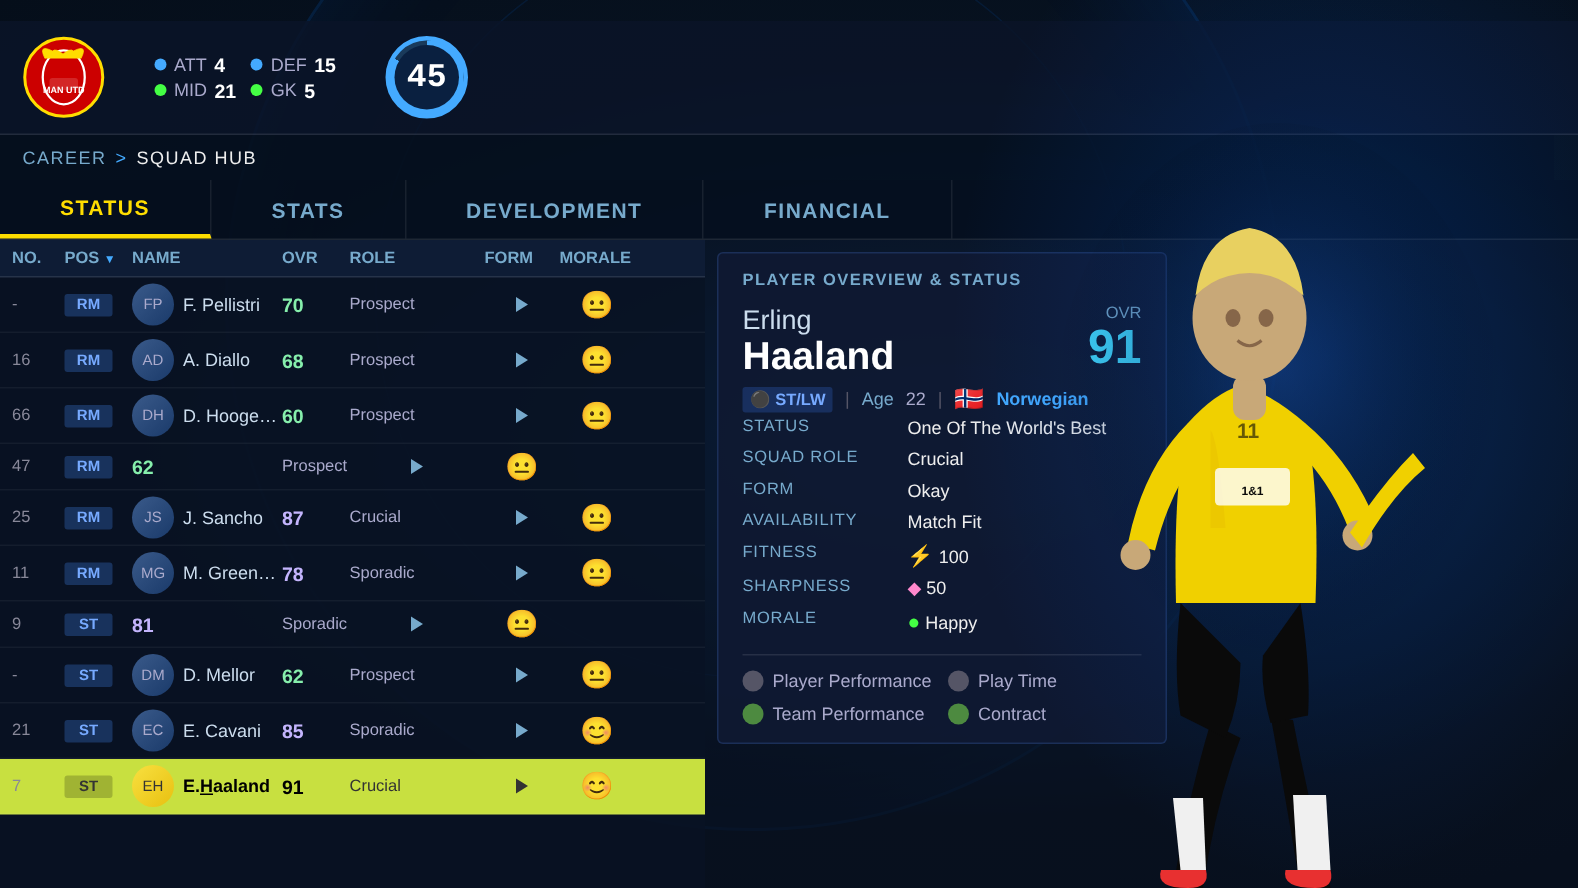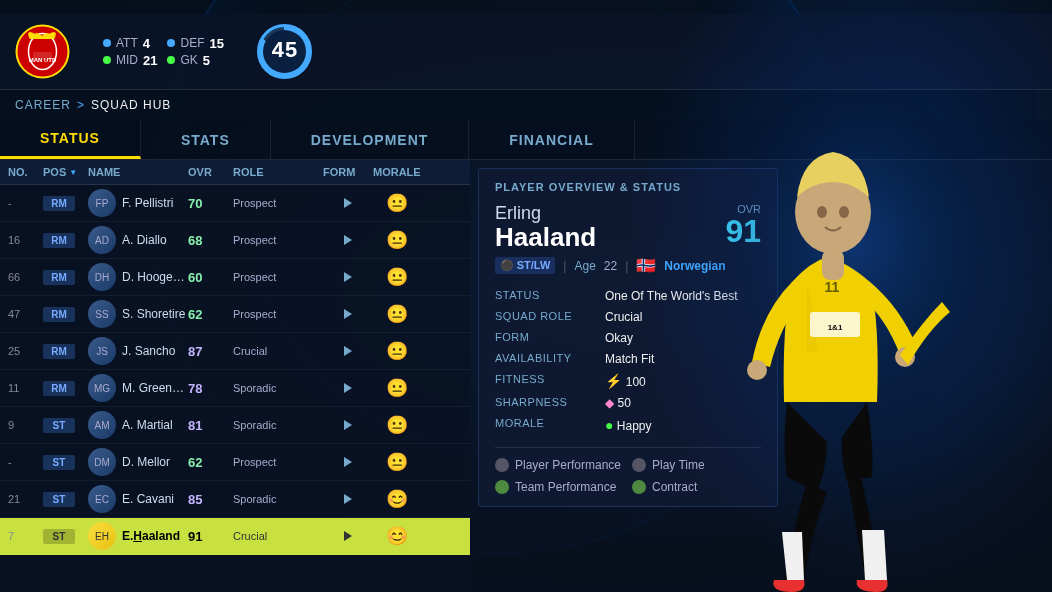--- a/index.html
+++ b/index.html
@@ -342,21 +342,21 @@
       font-weight: 900;
       color: #4df;
       text-align: right;
       line-height: 1;
     }
 
     .player-meta {
       display: flex;
       align-items: center;
       gap: 8px;
-      margin-bottom: 14px;
+      margin-bottom: 2px;
       font-size: 12px;
       color: #aac;
     }
     .meta-pos-badge {
       background: rgba(50,100,200,0.3);
       color: #7af;
       padding: 2px 5px;
       border-radius: 2px;
       font-size: 11px;
       font-weight: bold;
@@ -555,24 +555,20 @@
         <span class="role-text">Prospect</span>
         <div class="form-arrow">
             <div class="arrow-right"></div>
           </div>
         <div class="morale-face">😐</div>
       </div>
 
       <div class="player-row">
         <span class="player-no">47</span>
         <span class="player-pos">RM</span>
-        <div class="player-info">
-          <div class="player-avatar">SS</div>
-          <span class="player-name">S. Shoretire</span>
-        </div>
         <span class="ovr-val ovr-orange">62</span>
         <span class="role-text">Prospect</span>
         <div class="form-arrow">
             <div class="arrow-right"></div>
           </div>
         <div class="morale-face">😐</div>
       </div>
 
       <div class="player-row">
         <span class="player-no">25</span>
@@ -600,24 +596,20 @@
         <span class="role-text">Sporadic</span>
         <div class="form-arrow">
             <div class="arrow-right"></div>
           </div>
         <div class="morale-face">😐</div>
       </div>
 
       <div class="player-row">
         <span class="player-no">9</span>
         <span class="player-pos" style="background:rgba(50,100,180,0.4);color:#7af;">ST</span>
-        <div class="player-info">
-          <div class="player-avatar">AM</div>
-          <span class="player-name">A. Martial</span>
-        </div>
         <span class="ovr-val ovr-green">81</span>
         <span class="role-text">Sporadic</span>
         <div class="form-arrow">
             <div class="arrow-right"></div>
           </div>
         <div class="morale-face">😐</div>
       </div>
 
       <div class="player-row">
         <span class="player-no">-</span>

